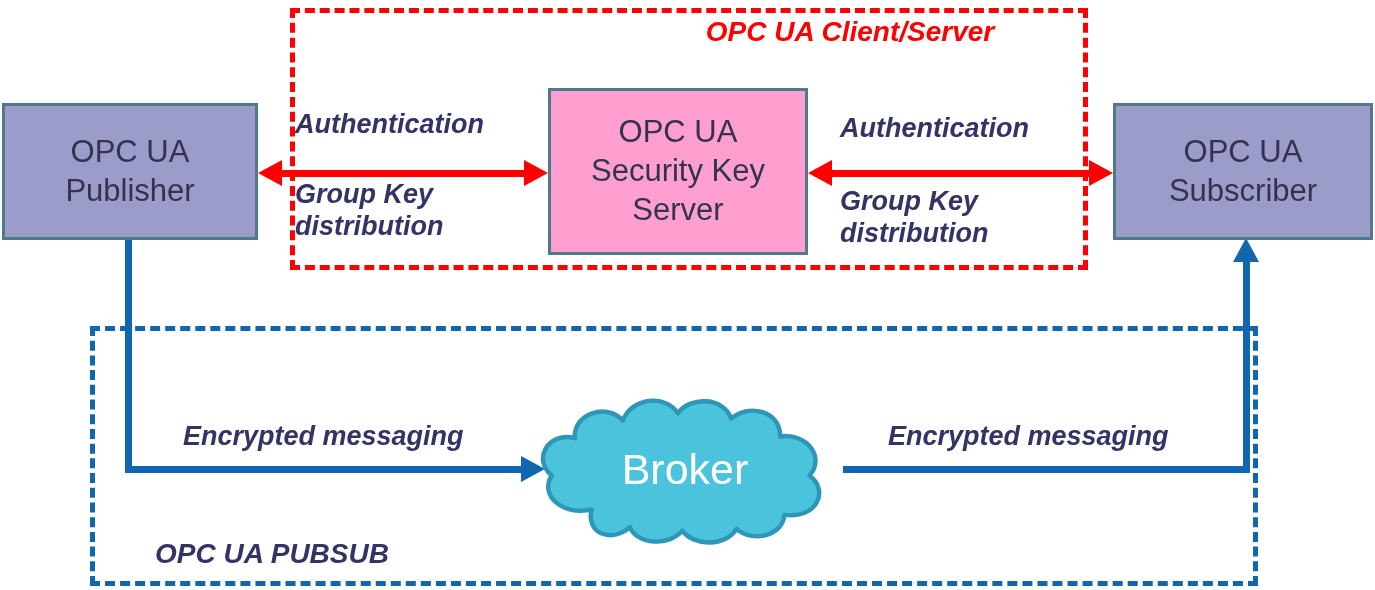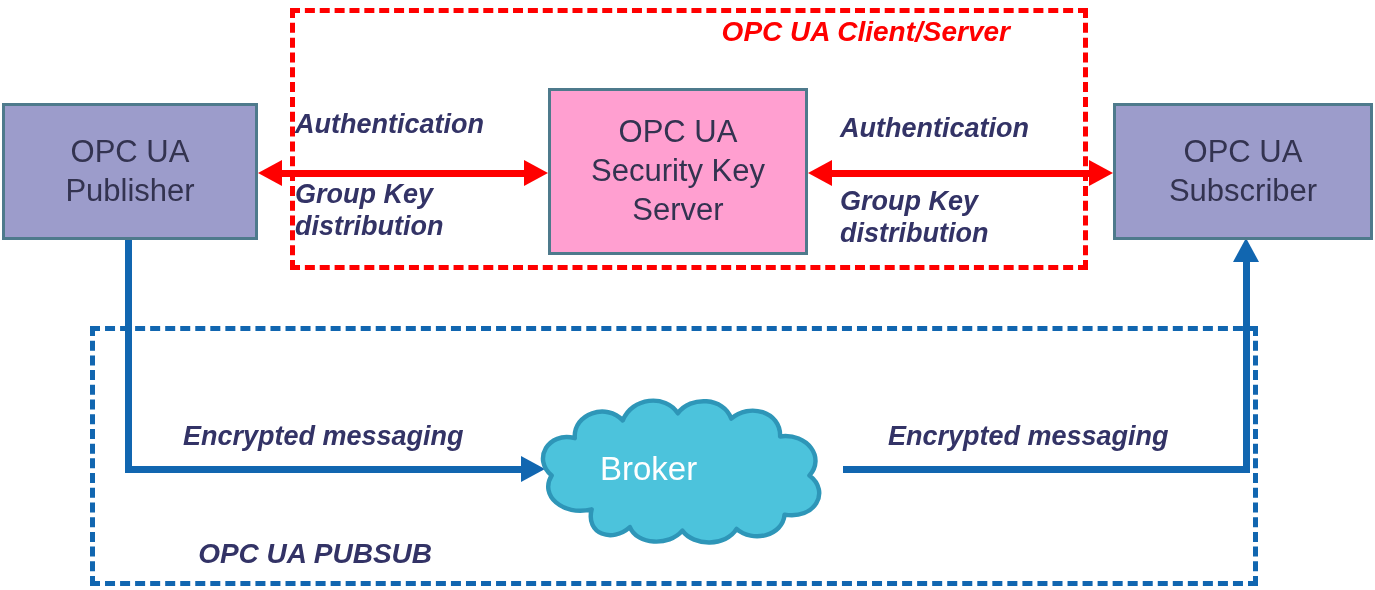--- a/index.html
+++ b/index.html
@@ -18,22 +18,22 @@
   }
   .pubsub-frame{
     left:90px;top:326px;width:1168px;height:260px;
     border:5px dashed #1166B0;
   }
   .group-label{
     position:absolute;
     font-weight:bold;font-style:italic;
     font-size:28px;
   }
-  .cs-label{left:690px;top:16px;width:320px;text-align:right;color:#FF0000;}
-  .pubsub-label{left:112px;top:538px;width:320px;text-align:right;color:#333366;}
+  .cs-label{left:690px;top:16px;width:320px;text-align:center;color:#FF0000;}
+  .pubsub-label{left:112px;top:538px;width:320px;text-align:center;color:#333366;}
 
   
   .node{
     position:absolute;box-sizing:border-box;
     border:3px solid #4E7A8C;
     display:flex;align-items:center;justify-content:center;
     text-align:center;
     color:#333350;
     font-size:31px;line-height:1.25;
     white-space:pre-line;
@@ -65,22 +65,22 @@
   .gkd-left{left:295px;top:178px;width:240px;}
   .auth-right{left:840px;top:112px;width:240px;}
   .gkd-right{left:840px;top:185px;width:240px;}
   .enc-left{left:183px;top:420px;width:312px;}
   .enc-right{left:888px;top:420px;width:312px;}
 
   
   .cloud-svg{position:absolute;left:515px;top:392px;width:340px;height:160px;}
   .broker-label{
     position:absolute;left:600px;top:448px;width:170px;height:42px;
-    line-height:42px;
-    color:#ffffff;font-size:33px;
+    line-height:42px;text-align:center;
+    color:#ffffff;font-size:43px;
   }
 </style>
 </head>
 <body>
 
 <div class="canvas">
 
   <div class="group-frame cs-frame"></div>
   <div class="group-frame pubsub-frame"></div>
 

